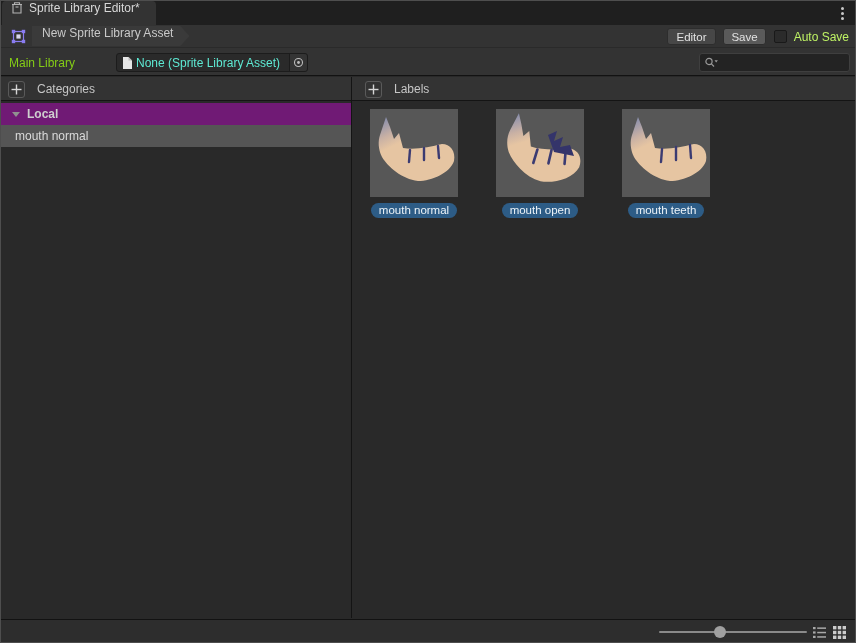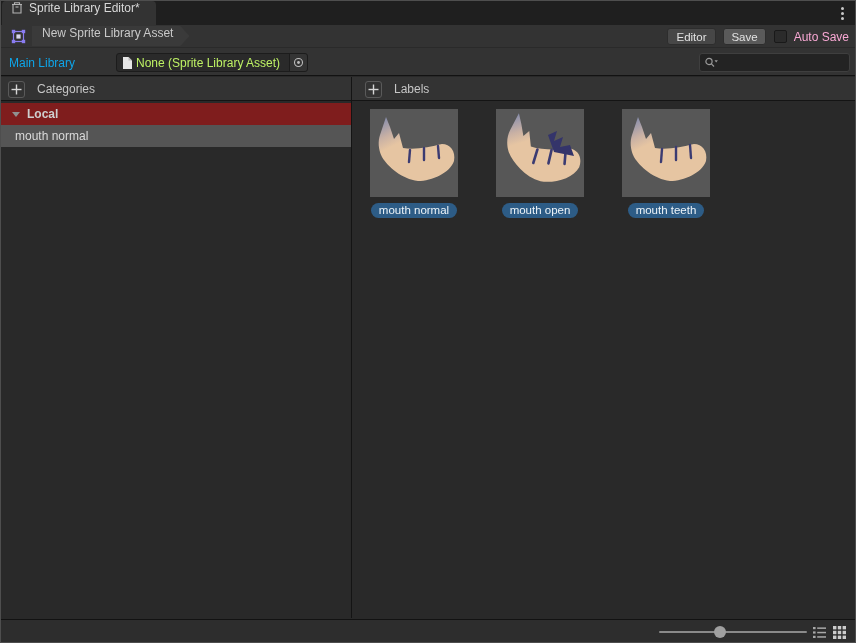--- a/index.html
+++ b/index.html
@@ -32,30 +32,30 @@
   .btn{
     position:absolute; top:3px; height:17px; border:1px solid #2d2d2d; border-radius:3px;
     font-size:11.5px; color:#e2e2e2; display:flex; align-items:center; justify-content:center; cursor:pointer;
   }
   .btn-revert{ right:139px; width:49px; background:#474747; }
   .btn-save{ right:89px; width:43px; background:#5a5a5a; }
   .checkbox{
     position:absolute; right:68px; top:5px; width:13px; height:13px;
     background:#2b2b2b; border:1px solid #191919; border-radius:2px; cursor:pointer;
   }
-  .autosave-label{ position:absolute; right:6px; top:5px; color:#f9a8d4; }
+  .autosave-label{ position:absolute; right:6px; top:5px; color:#bef264; }
   .mainrow{ position:absolute; left:0; top:24px; width:100%; height:27px; }
-  .mainrow-label{ position:absolute; left:8px; top:7px; color:#0ea5e9; }
+  .mainrow-label{ position:absolute; left:8px; top:7px; color:#84cc16; }
   .objfield{
     position:absolute; left:115px; top:4px; width:192px; height:19px;
     background:#2a2a2a; border:1px solid #1c1c1c; border-radius:3px;
     display:flex; align-items:center; cursor:pointer;
   }
   .objfield .doc{ margin:0 4px 0 5px; flex:none; }
-  .objfield .objtext{ flex:1; color:#bef264; white-space:nowrap; overflow:hidden; }
+  .objfield .objtext{ flex:1; color:#5eead4; white-space:nowrap; overflow:hidden; }
   .objpicker{
     flex:none; width:18px; height:100%; background:#343434; border-left:1px solid #1c1c1c;
     border-radius:0 3px 3px 0; display:flex; align-items:center; justify-content:center; cursor:pointer;
   }
   .searchfield{
     position:absolute; right:5px; top:4px; width:151px; height:19px;
     background:#232323; border:1px solid #3f3f3f; border-radius:3px;
     display:flex; align-items:center; padding:0 4px;
   }
   .searchfield input{
@@ -68,21 +68,21 @@
   .ph-left{ left:7px; } .ph-right{ left:357px;padding-left:7px; }
   .plusbtn{
     width:17px; height:17px; border:1px solid #5a5a5a; border-radius:3px;
     display:flex; align-items:center; justify-content:center; cursor:pointer; background:transparent;
   }
   .ph-title{ color:#c6c6c6; }
   .vdivider{ position:absolute; left:350px; top:76px; width:1px; height:541px; background:#141414; }
   
   .leftpanel{ position:absolute; left:0; top:100px; width:350px; height:517px; background:#292929; }
   .group-row{
-    position:absolute; left:0; top:2px; width:100%; height:22px; background:#7f1d1d;
+    position:absolute; left:0; top:2px; width:100%; height:22px; background:#701a75;
     display:flex; align-items:center; gap:7px; padding-left:11px; cursor:pointer;
   }
   .foldout-tri{ width:0; height:0; border-left:4px solid transparent; border-right:4px solid transparent; border-top:5px solid #909090; }
   .group-label{ color:#cecece; font-weight:bold; }
   .cat-row{
     position:absolute; left:0; top:24px; width:100%; height:22px;
     display:flex; align-items:center; padding-left:14px; cursor:pointer; color:#dadada;
   }
   .cat-row.selected{ background:#555555; }
   

